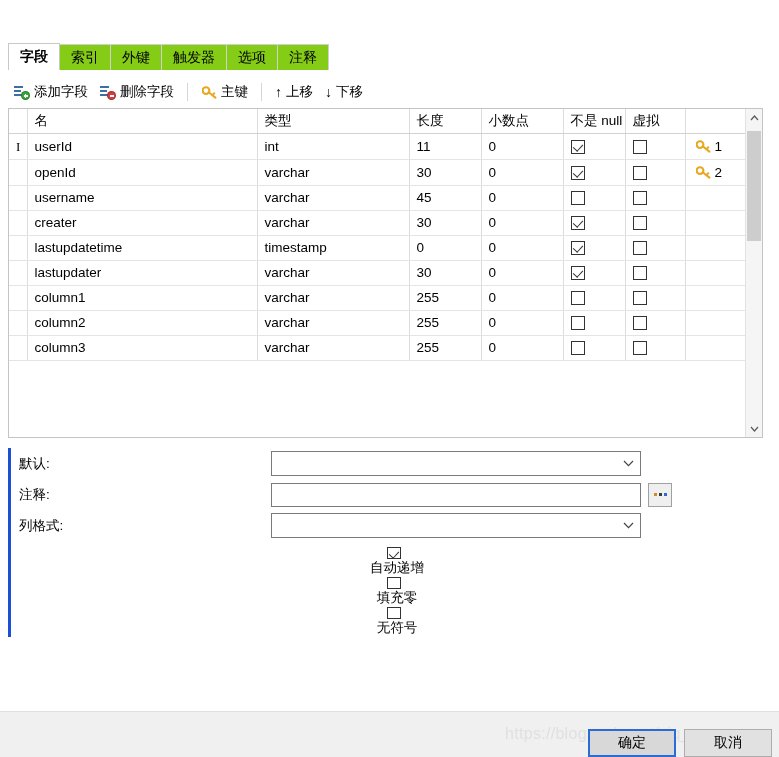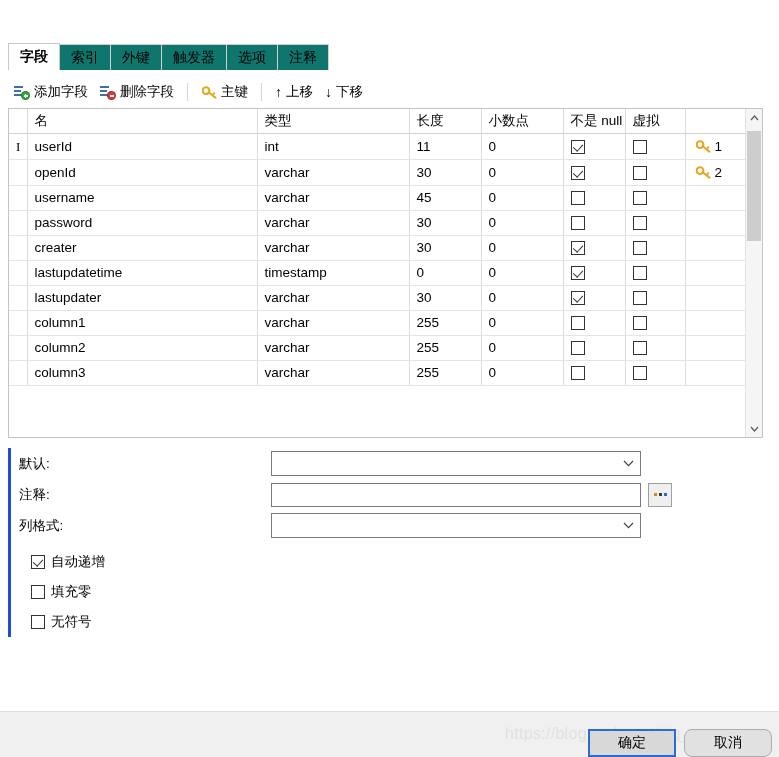--- a/index.html
+++ b/index.html
@@ -47,21 +47,21 @@
     position: absolute; left: 8px; top: 43px;
     height: 27px;
     display: flex; align-items: flex-end;
   }
   .tab {
     height: 26px;
     padding: 0 11px;
     display: flex; align-items: center;
     font-size: 14px;
     color: #000;
-    background: #0f766e;
+    background: #84cc16;
     border: 1px solid #d0d0d0;
     border-bottom: none;
     margin-right: -1px;
     box-sizing: border-box;
     cursor: default;
   }
   .tab.active {
     background: #ffffff;
     border-color: #c8c8c8;
     height: 27px;
@@ -259,21 +259,21 @@
     box-sizing: border-box;
     display: flex; align-items: center; justify-content: center;
     gap: 2px;
   }
   .dots-btn span { width: 3px; height: 3px; display: block; }
 
   .cbrow {
     display: flex; align-items: center;
     height: 30px;
     margin-left: 12px;
-    font-size: 13.5px; color: #000;
+    font-size: 13.5px; color: #000; flex-direction: column;
   }
   .cbrow .cb { margin-right: 6px; }
 
   
   .footer {
     position: absolute; left: 0; bottom: 0;
     width: 779px; height: 45px;
     background: #f0f0f0;
     border-top: 1px solid #dfdfdf;
   }
@@ -285,21 +285,21 @@
     border: 1px solid #adadad;
     box-sizing: border-box;
     display: flex; align-items: center; justify-content: center;
     cursor: default;
   }
   .btn.primary {
     right: 103px;
     border: 2px solid #2a6cd4;
     background: #d8d8d8;
   }
-  .btn.secondary { right: 7px; border-radius: 8px; }
+  .btn.secondary { right: 7px; }
 
   .watermark {
     position: absolute;
     left: 505px; bottom: 14px;
     font-size: 16px;
     color: #e0e0e0;
     letter-spacing: .3px;
     white-space: nowrap;
     pointer-events: none;
     user-select: none;
@@ -449,30 +449,20 @@
               <td>username</td>
               <td>varchar</td>
               <td>45</td>
               <td>0</td>
               <td class="center"><span class="cb"></span></td>
               <td class="center"><span class="cb"></span></td>
               <td style="padding: 0px;"></td>
             </tr>
             <tr>
               <td class="gutter"></td>
-              <td>password</td>
-              <td>varchar</td>
-              <td>30</td>
-              <td>0</td>
-              <td class="center"><span class="cb"></span></td>
-              <td class="center"><span class="cb"></span></td>
-              <td style="padding: 0px;"></td>
-            </tr>
-            <tr>
-              <td class="gutter"></td>
               <td>creater</td>
               <td>varchar</td>
               <td>30</td>
               <td>0</td>
               <td class="center"><span class="cb checked"></span></td>
               <td class="center"><span class="cb"></span></td>
               <td style="padding: 0px;"></td>
             </tr>
             <tr>
               <td class="gutter"></td>

